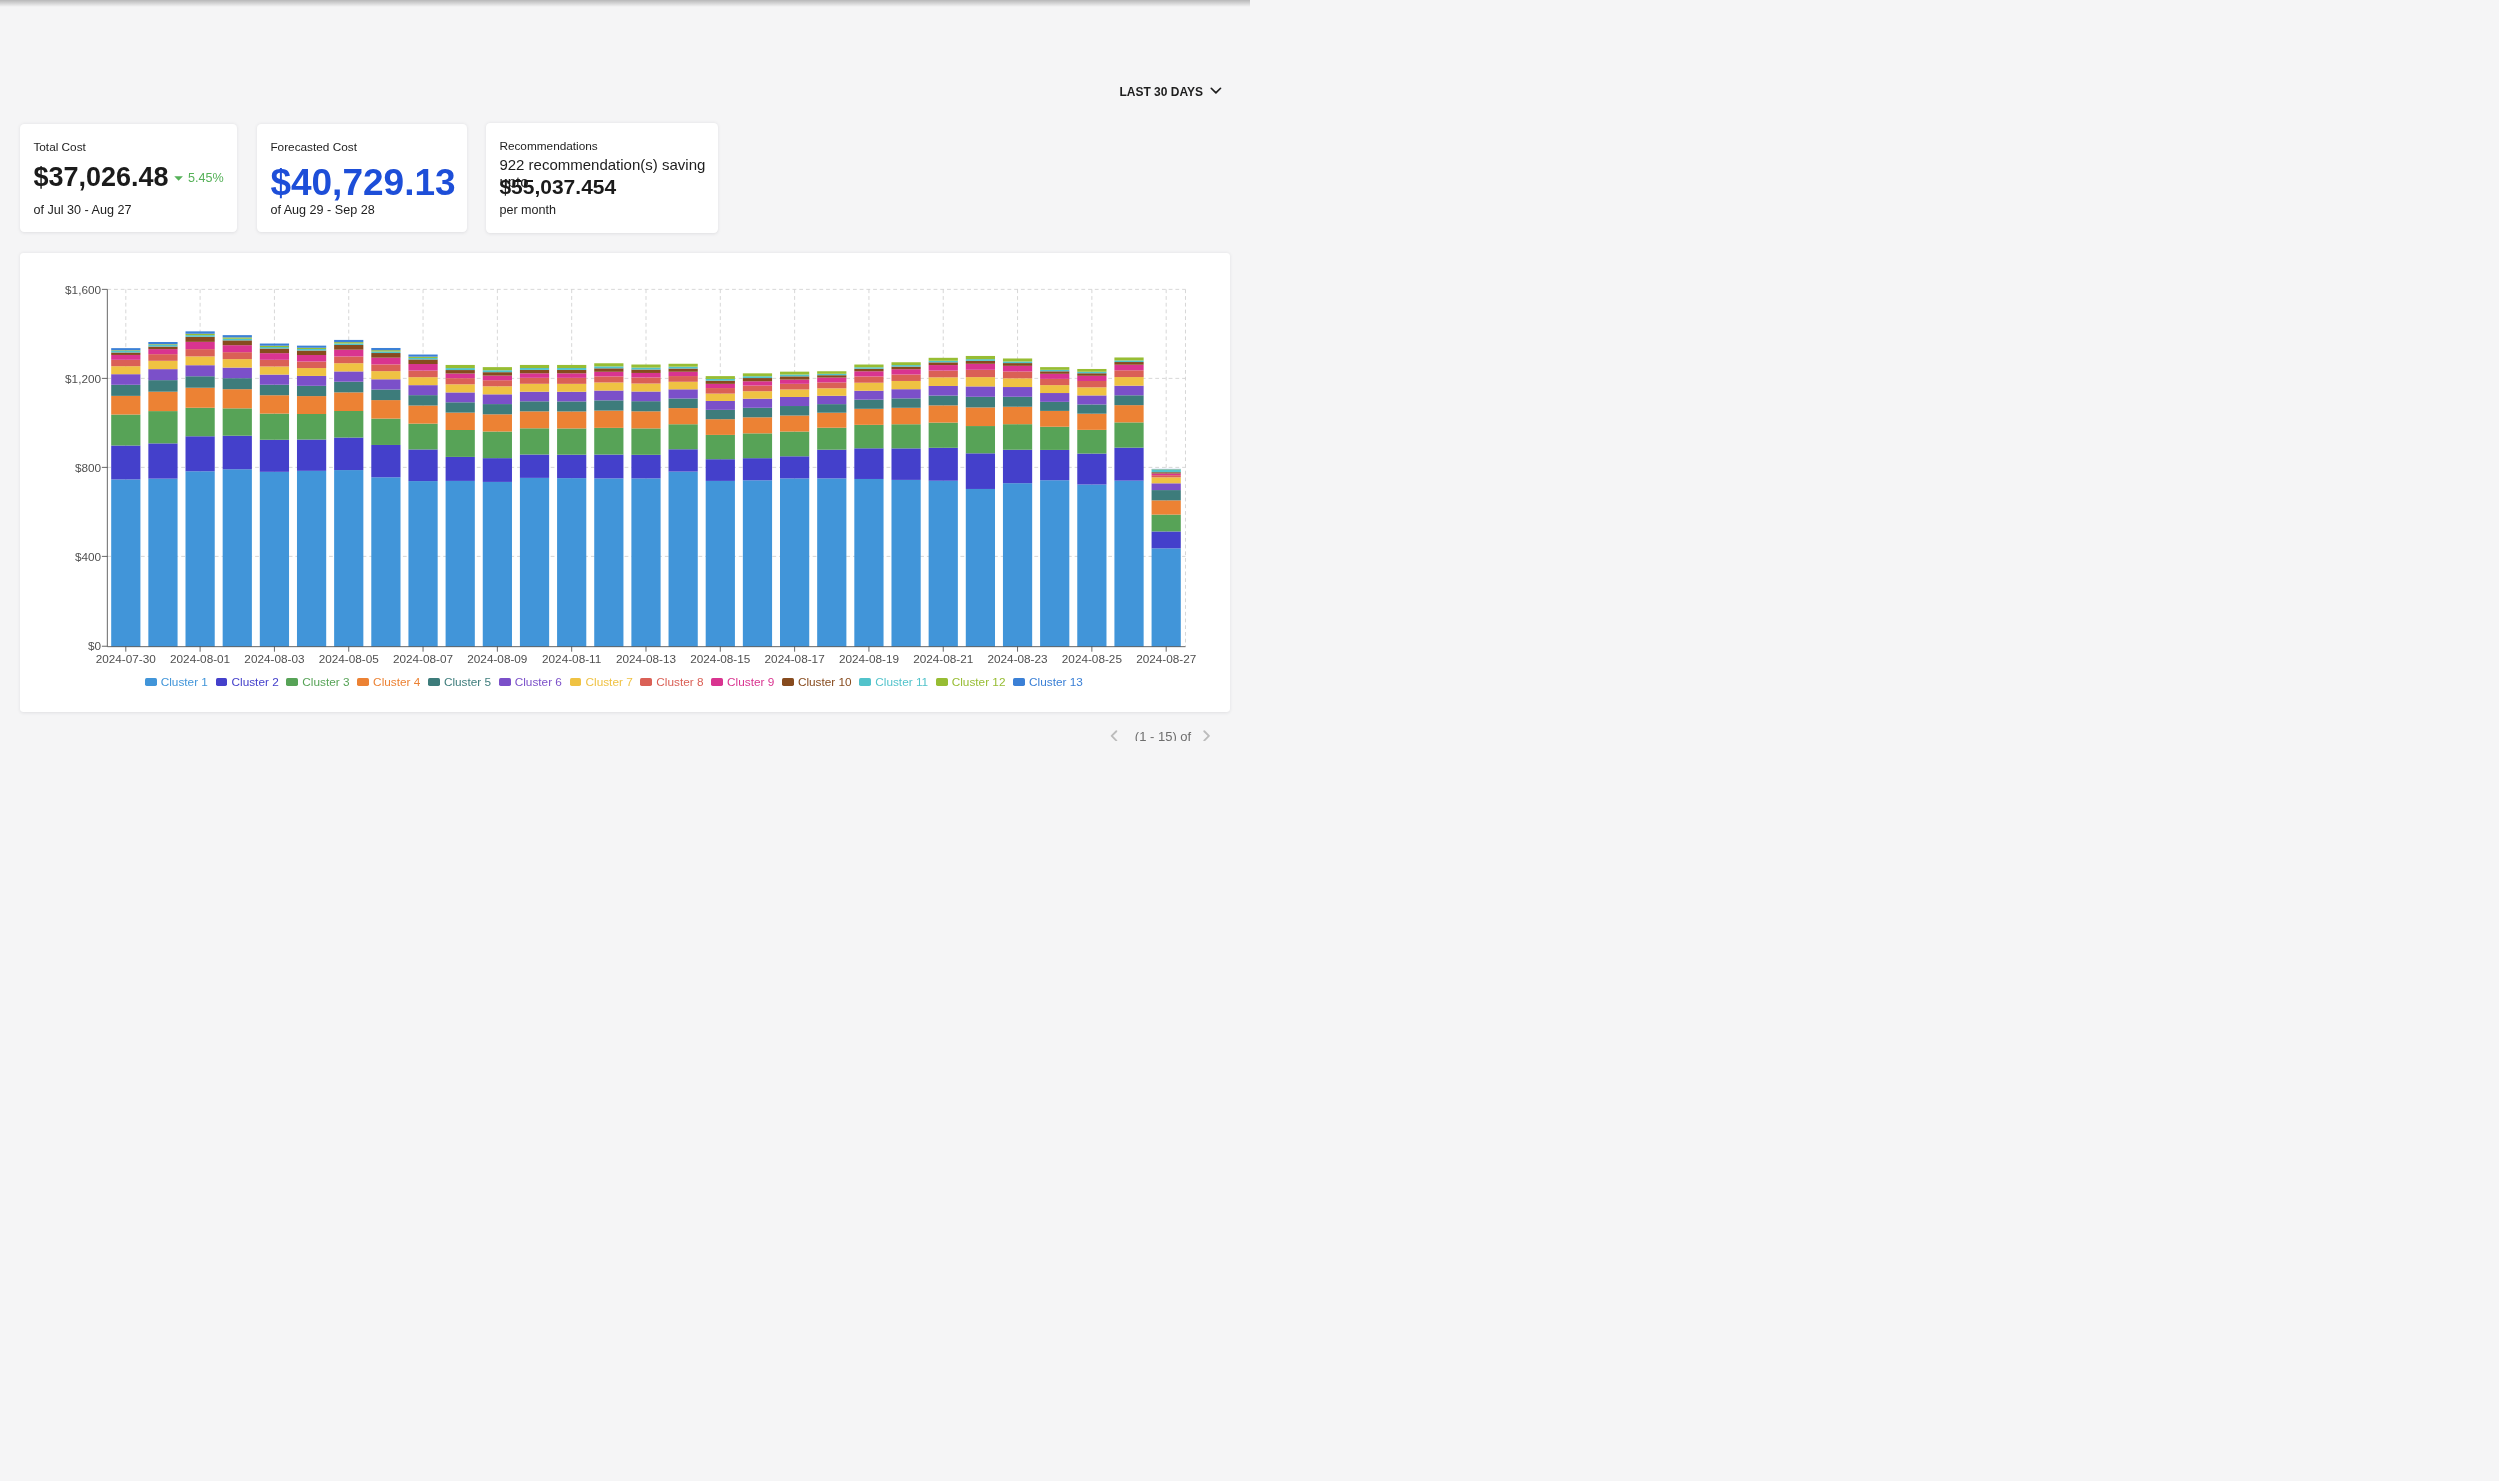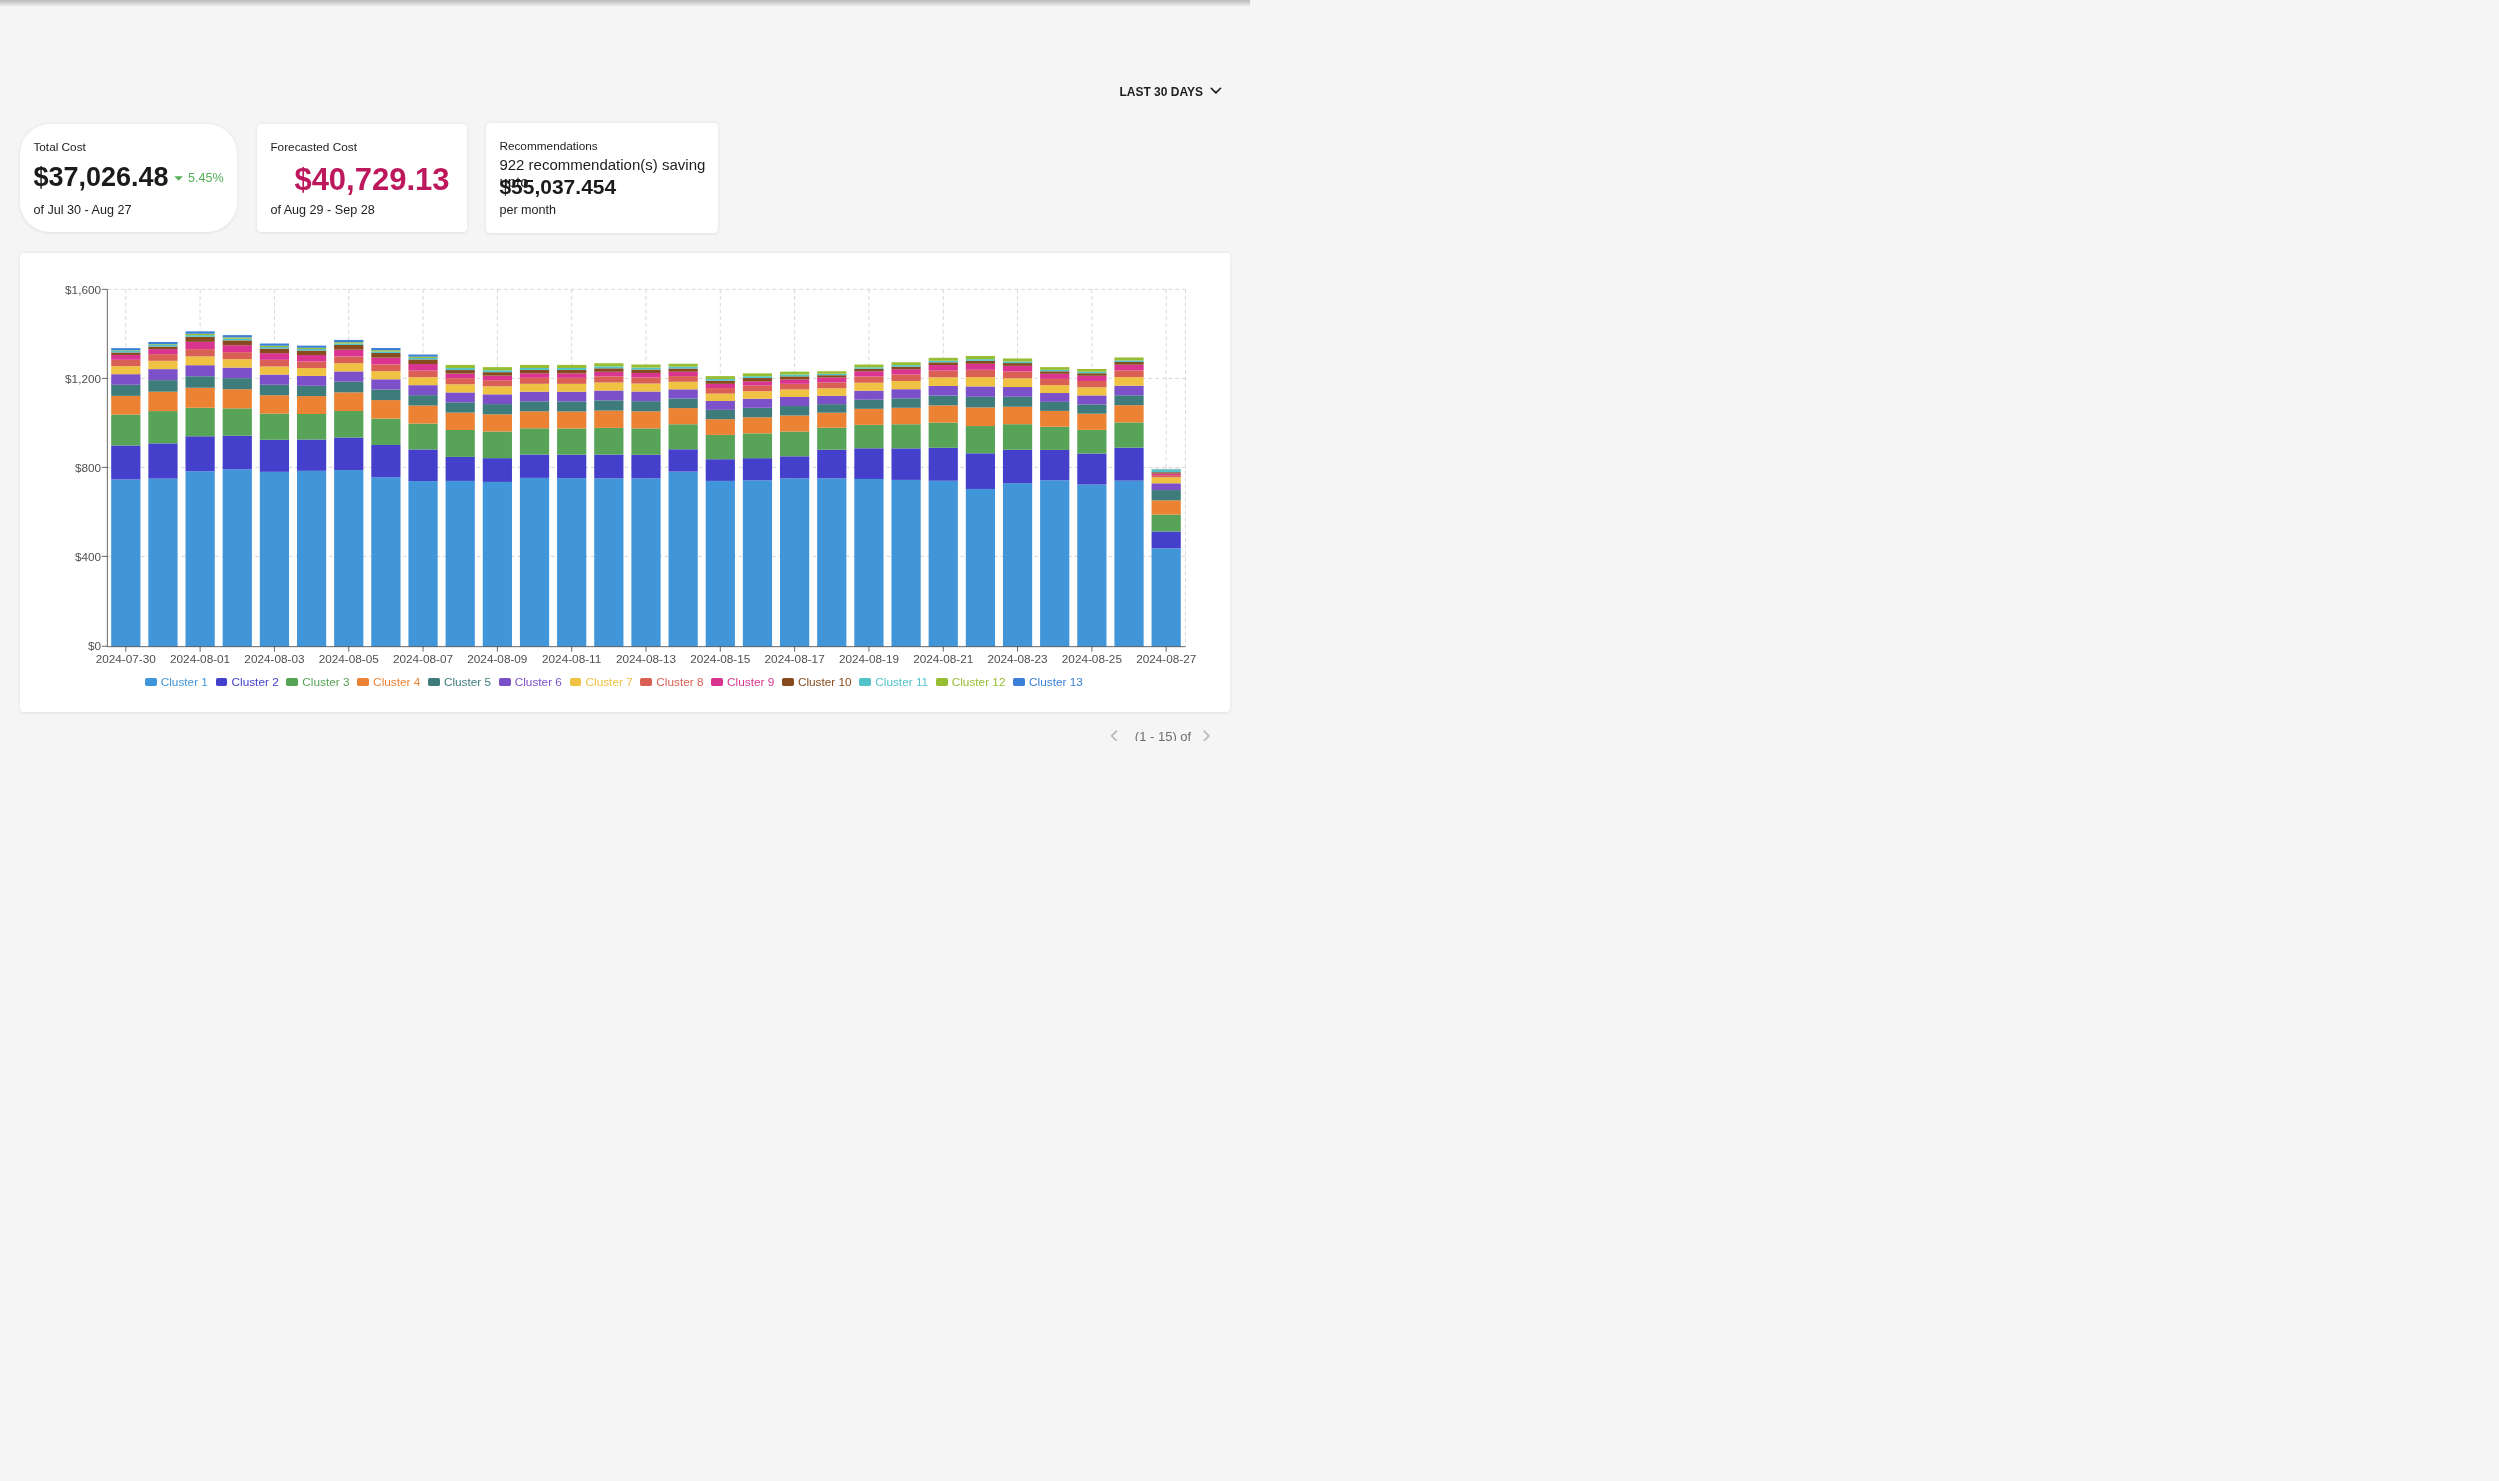--- a/index.html
+++ b/index.html
@@ -25,33 +25,33 @@
 .li .sw { width:11.8px; height:8.4px; border-radius:1.7px; margin-right:4.2px; display:inline-block; }
 </style></head>
 <body>
 <div id="page">
   <div id="topshadow"></div>
   <div id="lastdays">LAST 30 DAYS</div>
   <svg id="ddchev" width="11.8" height="7.6" viewBox="0 0 14 9">
       <path d="M1.5 1.5 L7 7 L12.5 1.5" fill="none" stroke="#1e1e1e" stroke-width="2" stroke-linecap="round" stroke-linejoin="round"></path>
     </svg>
 
-  <div class="card" style="left:20px; top:124px; width:217px; height:108px;border-radius:30px;">
+  <div class="card" style="left:20px; top:124px; width:217px; height:108px;">
     <div class="ctitle">Total Cost</div>
     <div style="position:absolute; left:13.4px; top:38px; font-size:27px; font-weight:700; color:#1b1b1b; letter-spacing:0px;">$37,026.48</div>
     <svg style="position:absolute; left:154px; top:52px;" width="9.2" height="5" viewBox="0 0 11 6">
         <path d="M0.3 0.3 L10.7 0.3 L5.5 5.7 Z" fill="#55b158"></path>
       </svg>
     <div style="position:absolute; left:168px; top:47px; font-size:12.6px; color:#55b158;">5.45%</div>
     <div class="cdate">of Jul 30 - Aug 27</div>
   </div>
 
   <div class="card" style="left:257px; top:124px; width:210px; height:108px;">
     <div class="ctitle">Forecasted Cost</div>
-    <div style="position:absolute; left:13.4px; top:38px; font-size:31px; font-weight:700; color:#be185d; letter-spacing:0px;margin-left:24px;">$40,729.13</div>
+    <div style="position:absolute; left:13.4px; top:38px; font-size:37px; font-weight:700; color:#1d4ed8; letter-spacing:0px;">$40,729.13</div>
     <div class="cdate">of Aug 29 - Sep 28</div>
   </div>
 
   <div class="card" style="left:486px; top:123px; width:232px; height:110px;text-decoration:underline;">
     <div class="ctitle">Recommendations</div>
     <div style="position:absolute; left:13.4px; top:33px; font-size:15px; color:#1d1d1d;">922 recommendation(s) saving upto</div>
     <div style="position:absolute; left:13.4px; top:52px; font-size:21px; font-weight:700; color:#1b1b1b;">$55,037.454</div>
     <div style="position:absolute; left:13.4px; top:80px; font-size:12.6px; color:#1d1d1d;">per month</div>
   </div>
 

